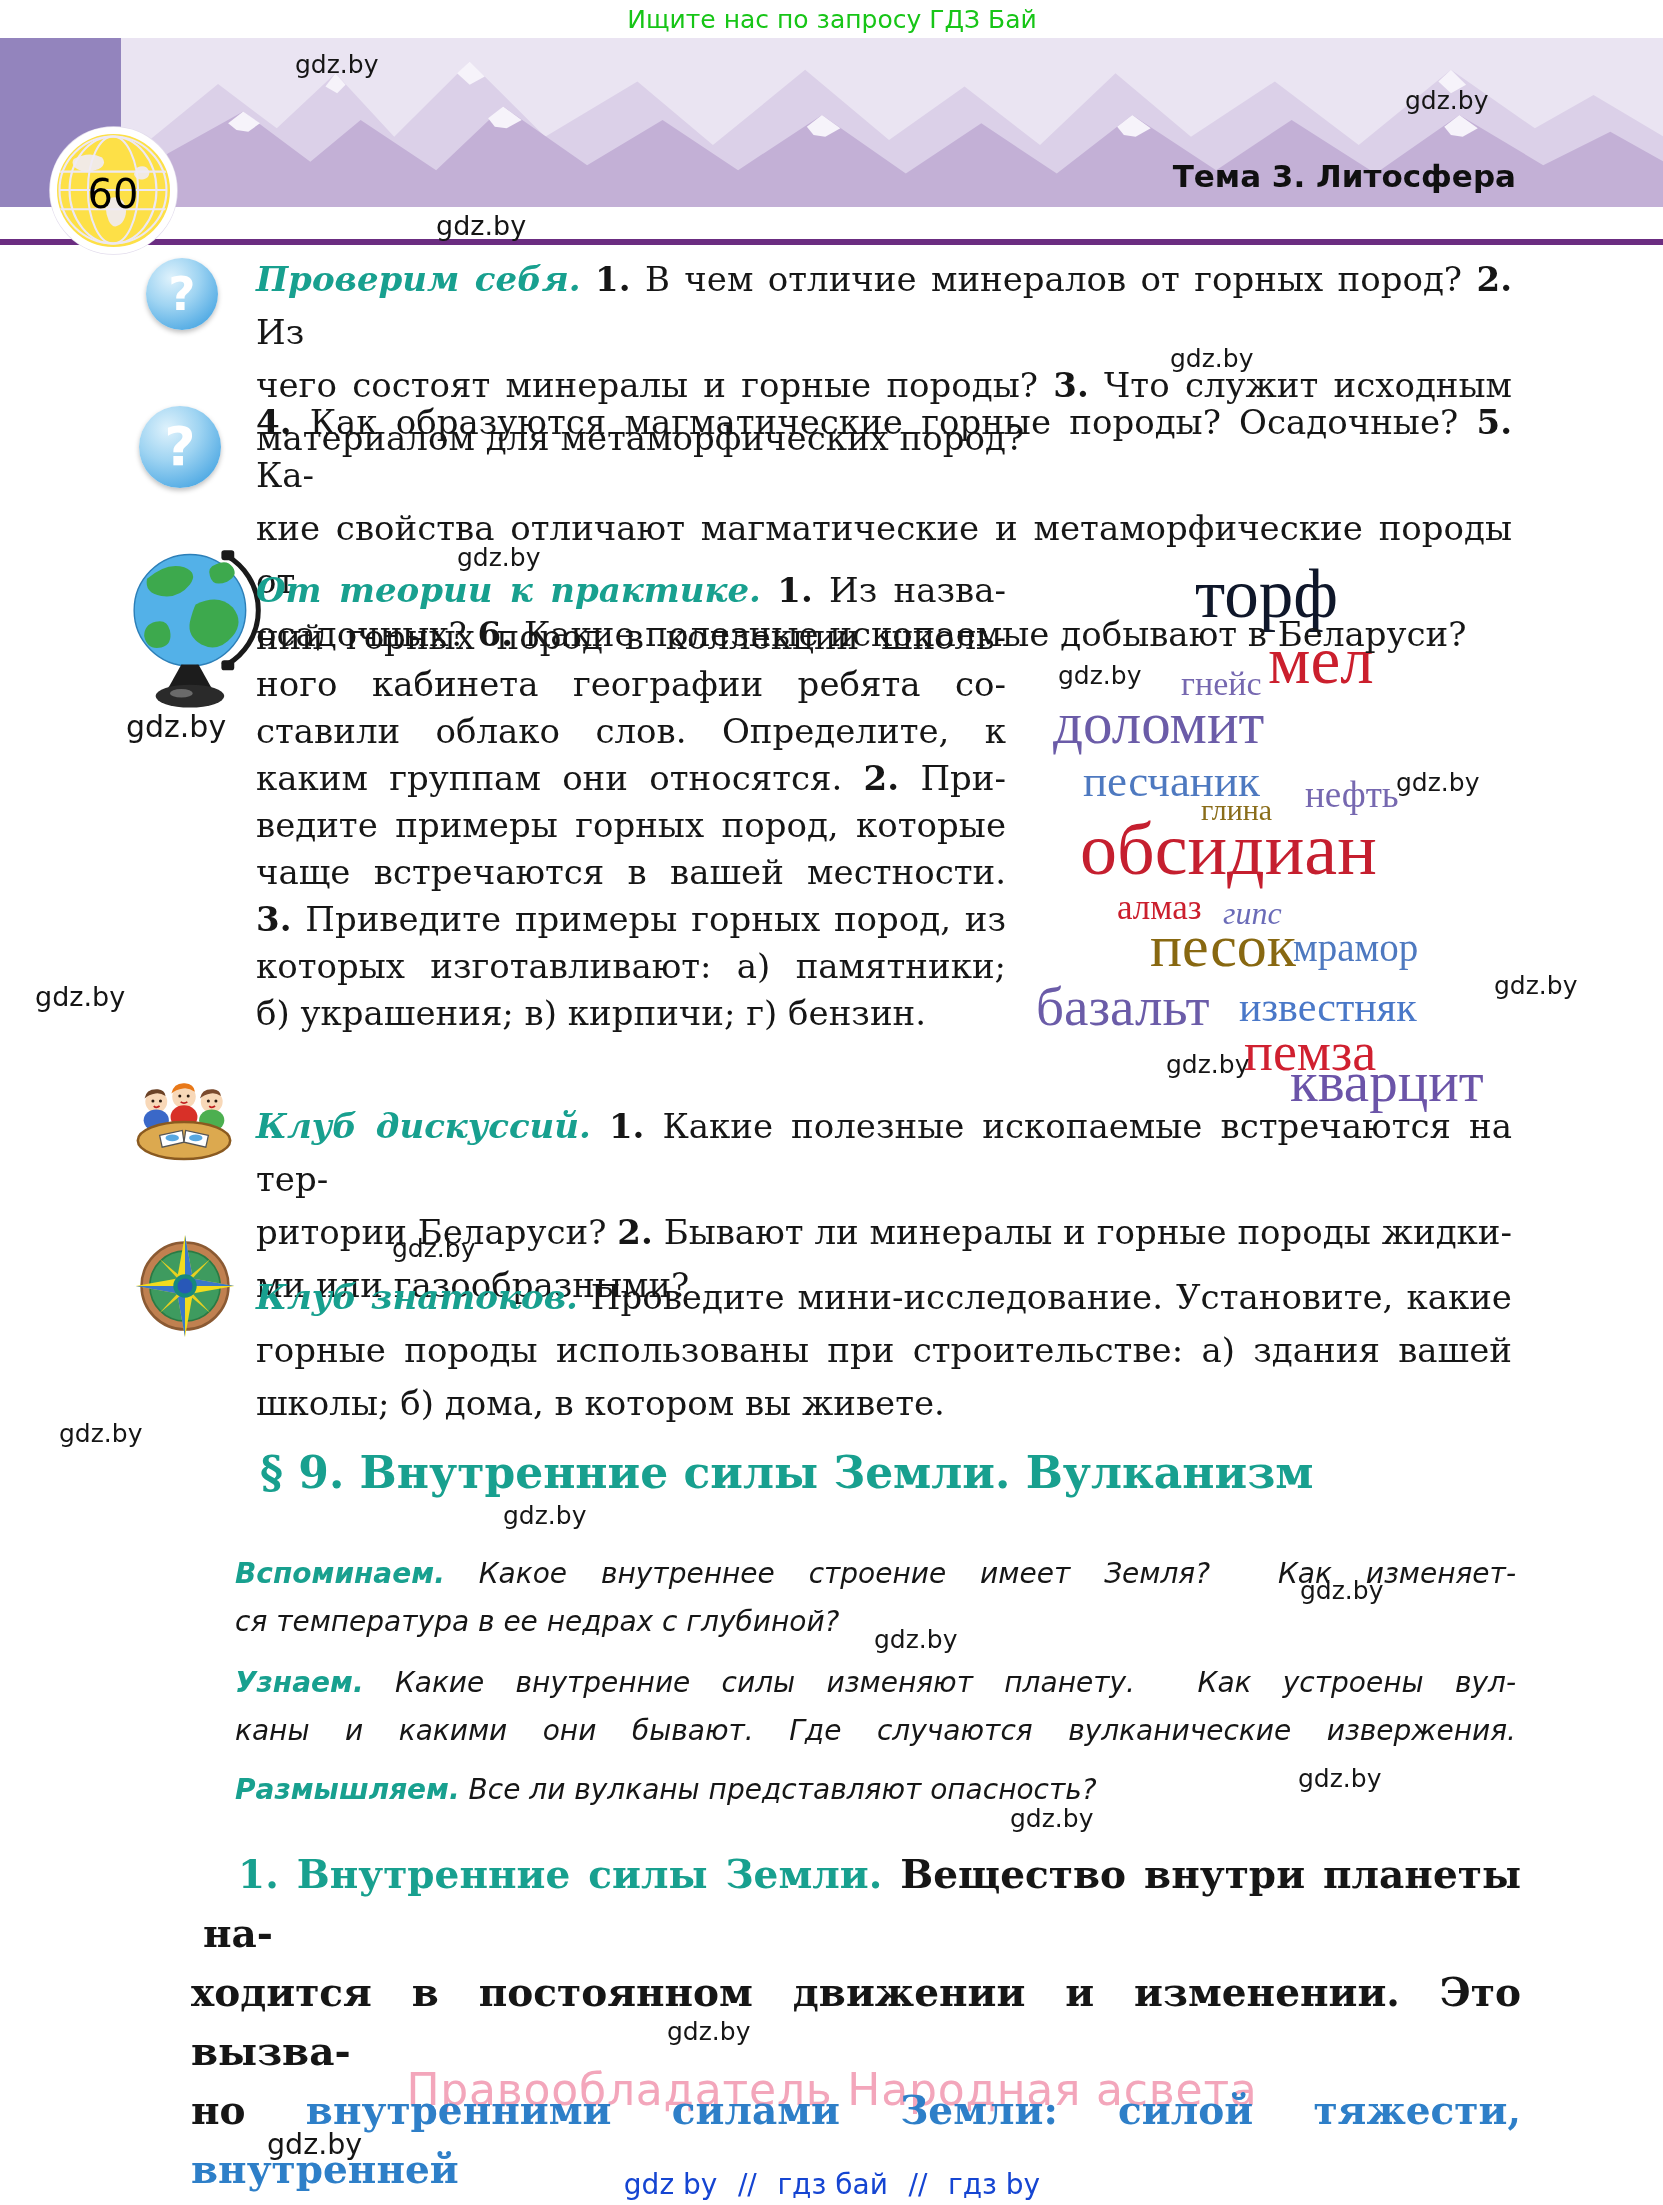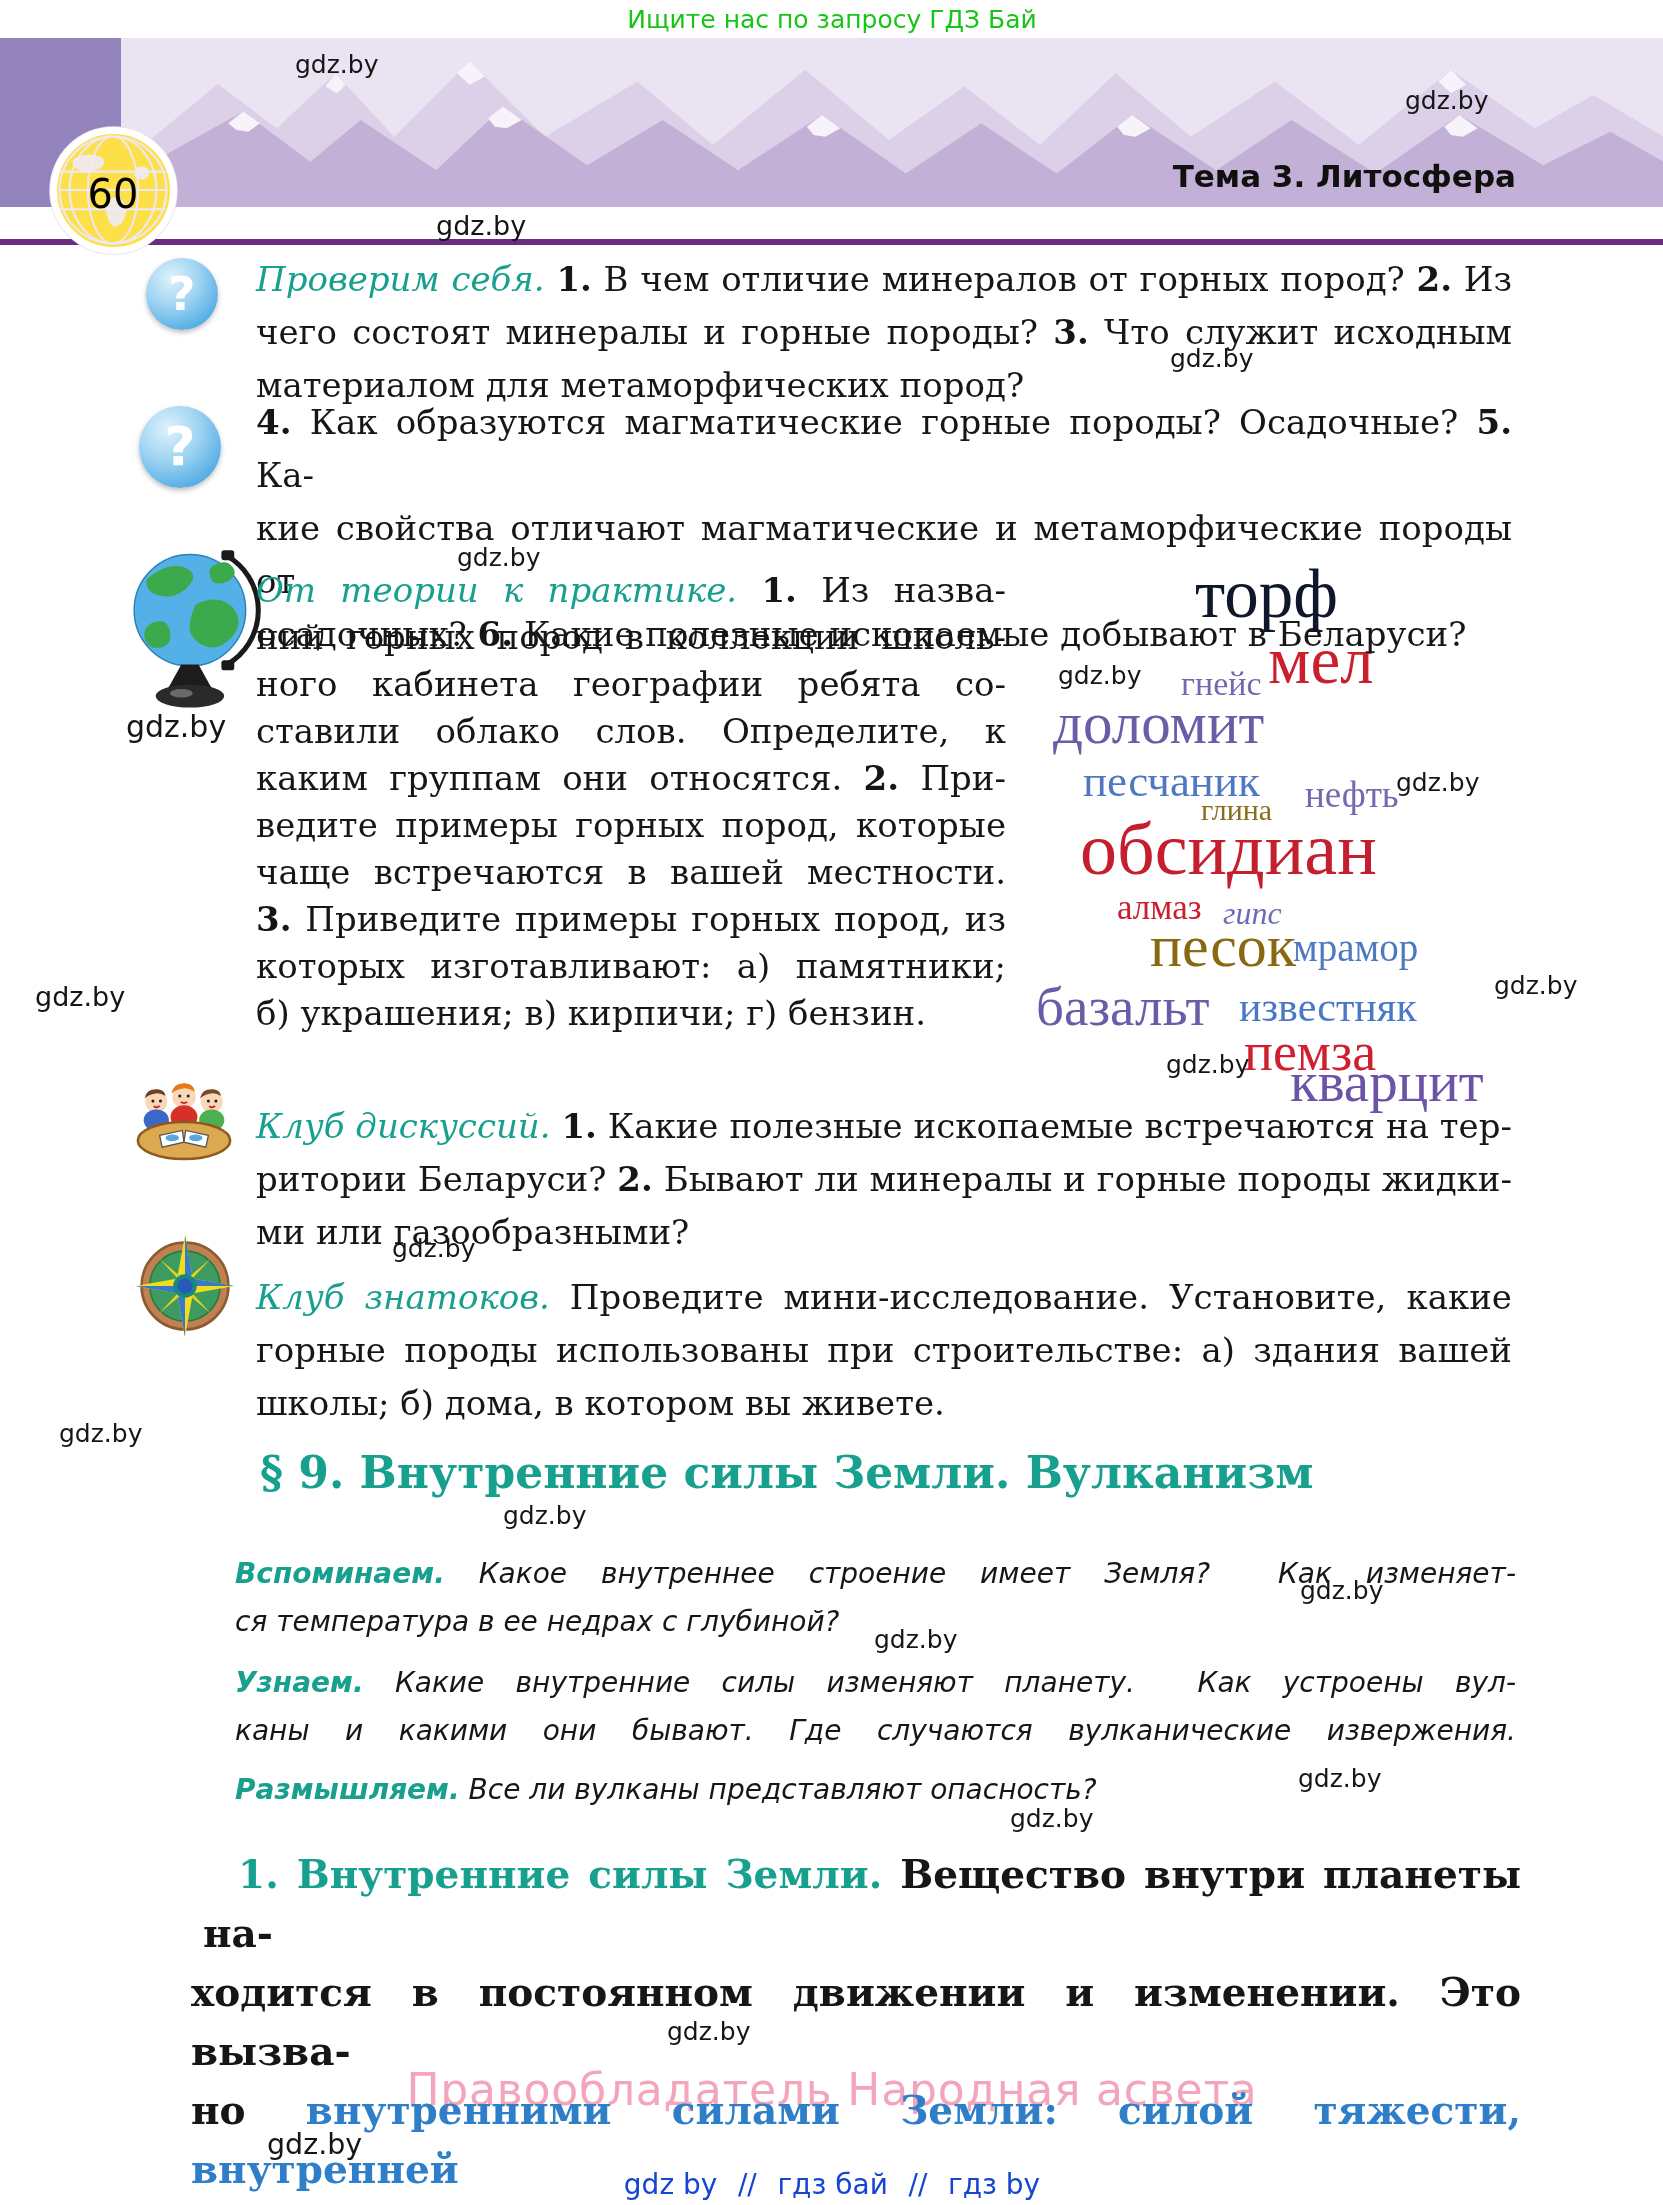--- a/index.html
+++ b/index.html
@@ -22,21 +22,21 @@
   #medallion svg{position:absolute;top:0;left:0;}
   #page-number{position:absolute;top:37px;left:0;width:112px;text-align:center;
       font-family:"DejaVu Sans",sans-serif;font-size:40px;color:#000;}
   
   .wmk{position:absolute;font-family:"DejaVu Sans",sans-serif;color:#151515;white-space:nowrap;z-index:30;}
   
   .blk{position:absolute;left:256px;width:1256px;font-size:34px;line-height:53px;z-index:5;}
   .tl{text-align:justify;text-align-last:justify;}
   .tl.last{text-align-last:left;}
   .tl span.b{font-weight:bold;}
-  .lead{color:#18A08F;font-weight:normal;font-style:italic;}
+  .lead{color:#18A08F;font-weight:bold;font-style:italic;}
   .leadi{color:#18A08F;font-weight:bold;}
   .tealb{color:#18A08F;font-weight:bold;}
   .blueb{color:#2E7FC8;font-weight:bold;}
   #check1{top:253px;}
   #check2{top:396px;}
   #theory{top:567px;width:750px;line-height:47px;}
   #discussion{top:1100px;}
   #experts{top:1271px;}
   .ital{font-family:"DejaVu Sans",sans-serif;font-style:italic;font-size:28px;line-height:48px;
         left:235px;width:1281px;}

